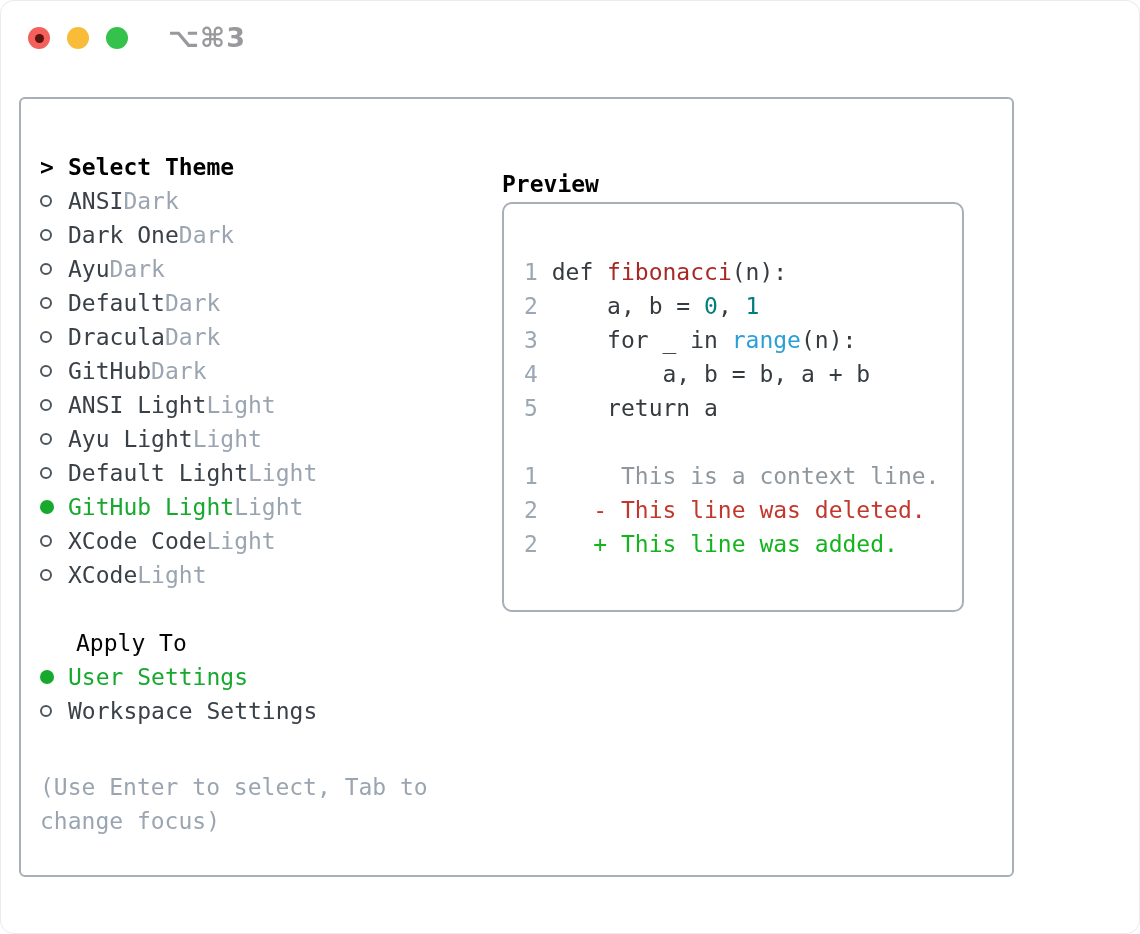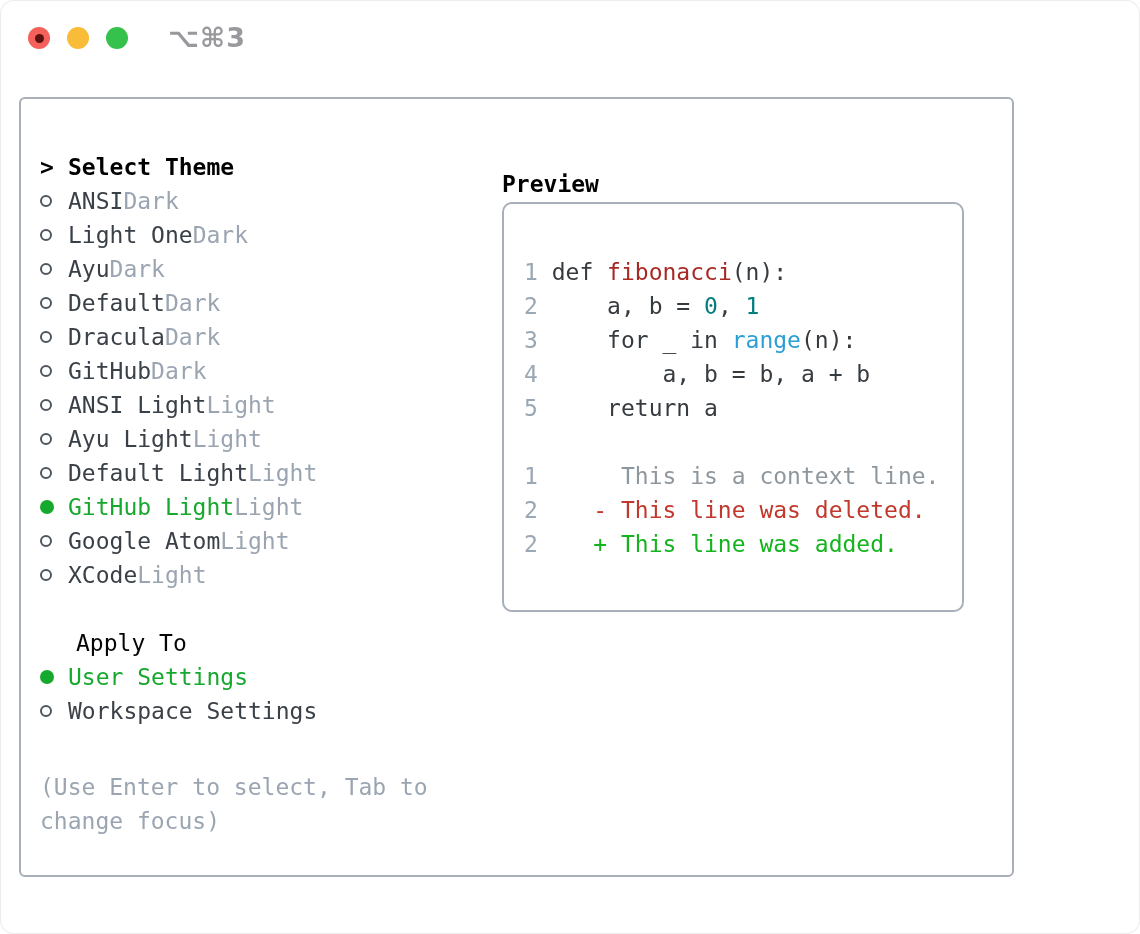--- a/index.html
+++ b/index.html
@@ -94,30 +94,30 @@
 
   <div class="panel">
 
     <div class="left-col">
       <div class="row">
         <span class="icell prompt">&gt;</span><span class="hdr-label">Select Theme</span>
       </div>
 
       <div id="theme-rows">
           <div class="row"><span class="icell"><span class="radio"></span></span><span class="nm">ANSI</span> <span class="vr">Dark</span></div>
-          <div class="row"><span class="icell"><span class="radio"></span></span><span class="nm">Light One</span> <span class="vr">Dark</span></div>
+          <div class="row"><span class="icell"><span class="radio"></span></span><span class="nm">Dark One</span> <span class="vr">Dark</span></div>
           <div class="row"><span class="icell"><span class="radio"></span></span><span class="nm">Ayu</span> <span class="vr">Dark</span></div>
           <div class="row"><span class="icell"><span class="radio"></span></span><span class="nm">Default</span> <span class="vr">Dark</span></div>
           <div class="row"><span class="icell"><span class="radio"></span></span><span class="nm">Dracula</span> <span class="vr">Dark</span></div>
           <div class="row"><span class="icell"><span class="radio"></span></span><span class="nm">GitHub</span> <span class="vr">Dark</span></div>
           <div class="row"><span class="icell"><span class="radio"></span></span><span class="nm">ANSI Light</span> <span class="vr">Light</span></div>
           <div class="row"><span class="icell"><span class="radio"></span></span><span class="nm">Ayu Light</span> <span class="vr">Light</span></div>
           <div class="row"><span class="icell"><span class="radio"></span></span><span class="nm">Default Light</span> <span class="vr">Light</span></div>
           <div class="row sel"><span class="icell"><span class="radio sel"></span></span><span class="nm">GitHub Light</span> <span class="vr">Light</span></div>
-          <div class="row"><span class="icell"><span class="radio"></span></span><span class="nm">Google Atom</span> <span class="vr">Light</span></div>
+          <div class="row"><span class="icell"><span class="radio"></span></span><span class="nm">XCode Code</span> <span class="vr">Light</span></div>
           <div class="row"><span class="icell"><span class="radio"></span></span><span class="nm">XCode</span> <span class="vr">Light</span></div>
         </div>
 
       <div class="spacer"></div>
 
       <div class="row">
         <span class="section-label">Apply To</span>
       </div>
 
       <div id="apply-rows">

